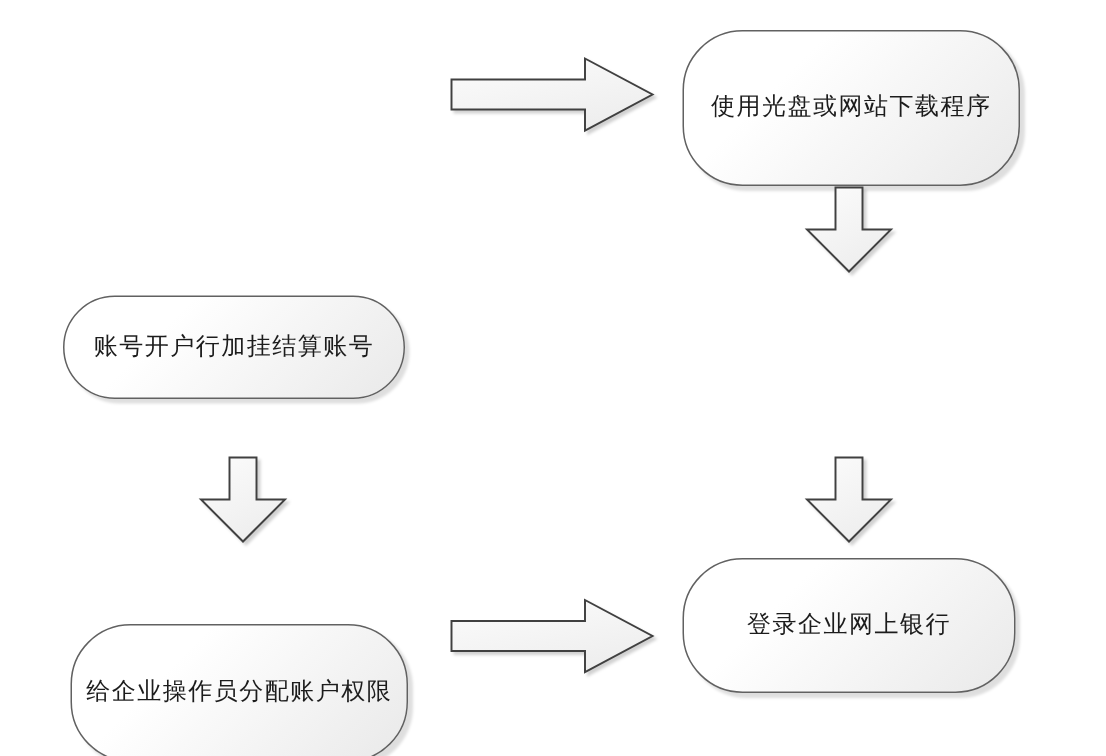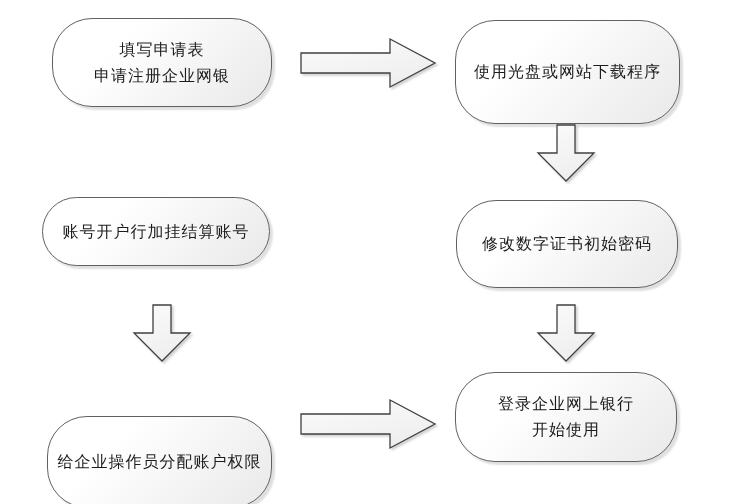--- a/index.html
+++ b/index.html
@@ -74,44 +74,36 @@
 
   <svg width="0" height="0" style="position:absolute" aria-hidden="true">
     <defs>
       <linearGradient id="arrowGrad" x1="0" y1="0" x2="0.55" y2="1">
         <stop offset="0" class="stop-light"></stop>
         <stop offset="1" class="stop-dark"></stop>
       </linearGradient>
     </defs>
   </svg>
 
-  <div class="node" id="n1">
-    <div class="line">填写申请表</div>
-    <div class="line">申请注册企业网银</div>
-  </div>
 
   <div class="node" id="n2">
     <div class="line">使用光盘或网站下载程序</div>
   </div>
 
   <div class="node" id="n3">
     <div class="line">账号开户行加挂结算账号</div>
   </div>
 
-  <div class="node" id="n4">
-    <div class="line">修改数字证书初始密码</div>
-  </div>
 
   <div class="node" id="n5">
     <div class="line">给企业操作员分配账户权限</div>
   </div>
 
   <div class="node" id="n6">
     <div class="line">登录企业网上银行</div>
-    <div class="line">开始使用</div>
   </div>
 
   <svg class="arrow" id="a1" width="136" height="50" viewBox="0 0 136 50">
     <polygon points="1,15 90,15 90,1 135,25 90,49 90,35 1,35"></polygon>
   </svg>
 
   <svg class="arrow" id="a2" width="58" height="58" viewBox="0 0 58 58">
     <polygon points="20,1 38,1 38,29 57,29 29,57 1,29 20,29"></polygon>
   </svg>
 

